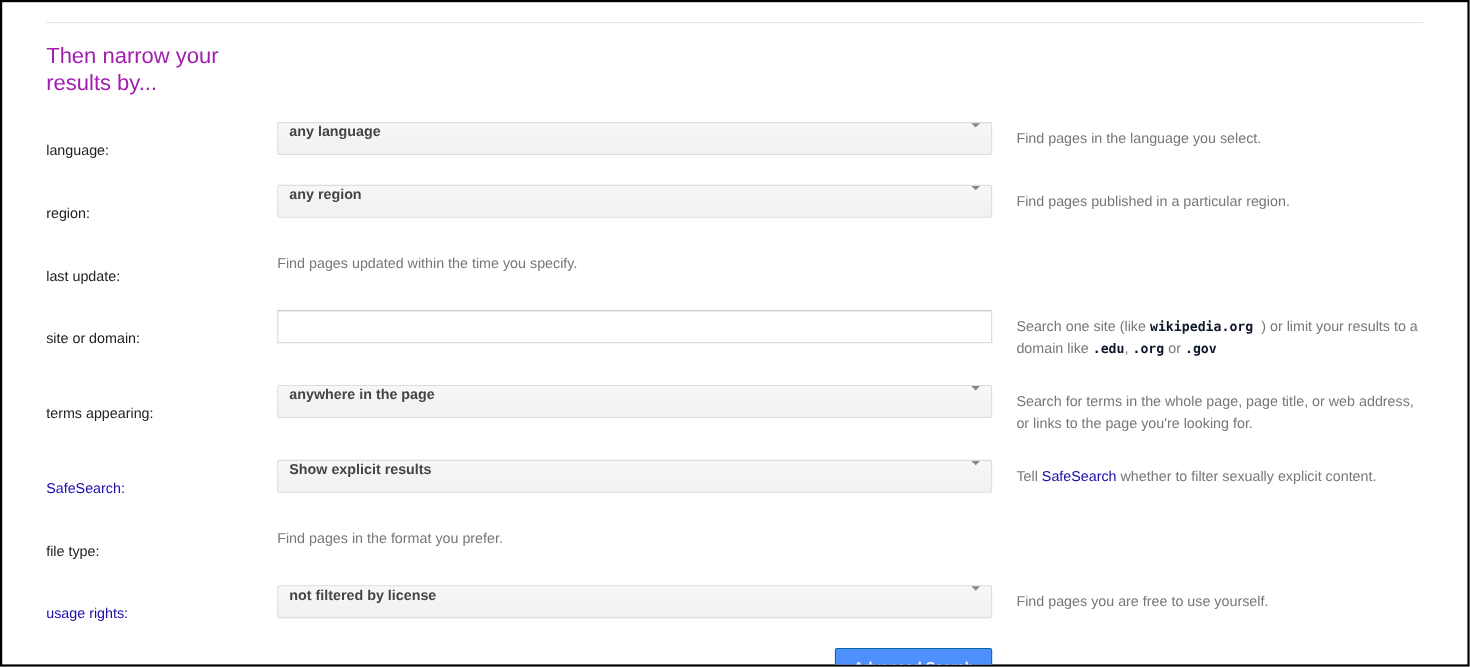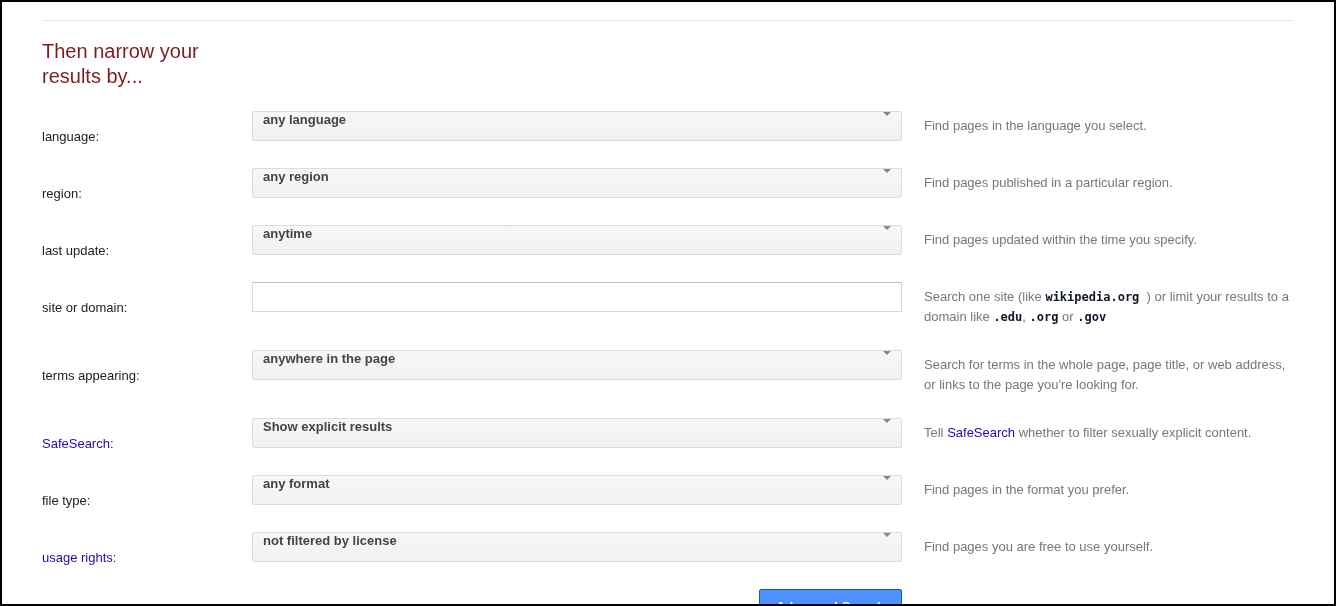--- a/index.html
+++ b/index.html
@@ -13,21 +13,21 @@
       height: 606px;
       padding: 0 40px;
     }
     .top-divider {
       border-top: 1px solid #e5e5e5;
       margin-top: 18px;
     }
     .section-title {
       font-size: 20px;
       font-weight: normal;
-      color: #7f1d1d;
+      color: #a21caf;
       margin-top: 18px;
       margin-bottom: 22px;
       max-width: 180px;
       line-height: 1.25;
     }
     .row {
       display: flex;
       align-items: flex-start;
       margin-bottom: 24px;
     }
@@ -144,26 +144,20 @@
     <div class="dropdown">
       <span>any region</span>
       <span class="chevron"></span>
     </div>
   </div>
   <div class="desc-col">Find pages published in a particular region.</div>
 </div>
 
 <div class="row">
   <div class="label-col">last update:</div>
-  <div class="control-col">
-    <div class="dropdown">
-      <span>anytime</span>
-      <span class="chevron"></span>
-    </div>
-  </div>
   <div class="desc-col">Find pages updated within the time you specify.</div>
 </div>
 
 <div class="row">
   <div class="label-col">site or domain:</div>
   <div class="control-col">
     <input class="text-input" type="text" value="" style="">
   </div>
   <div class="desc-col">
     <span>Search one site (like </span><code> wikipedia.org </code><span>) or limit your results to a domain like </span><code>.edu</code><span>, </span><code>.org</code><span> or </span><code>.gov</code>
@@ -189,26 +183,20 @@
       <span class="chevron"></span>
     </div>
   </div>
   <div class="desc-col">
     <span>Tell </span><span class="desc-link">SafeSearch</span><span> whether to filter sexually explicit content.</span>
   </div>
 </div>
 
 <div class="row">
   <div class="label-col">file type:</div>
-  <div class="control-col">
-    <div class="dropdown">
-      <span>any format</span>
-      <span class="chevron"></span>
-    </div>
-  </div>
   <div class="desc-col">Find pages in the format you prefer.</div>
 </div>
 
 <div class="row">
   <div class="label-col"><span class="label-link">usage rights:</span></div>
   <div class="control-col">
     <div class="dropdown">
       <span>not filtered by license</span>
       <span class="chevron"></span>
     </div>

